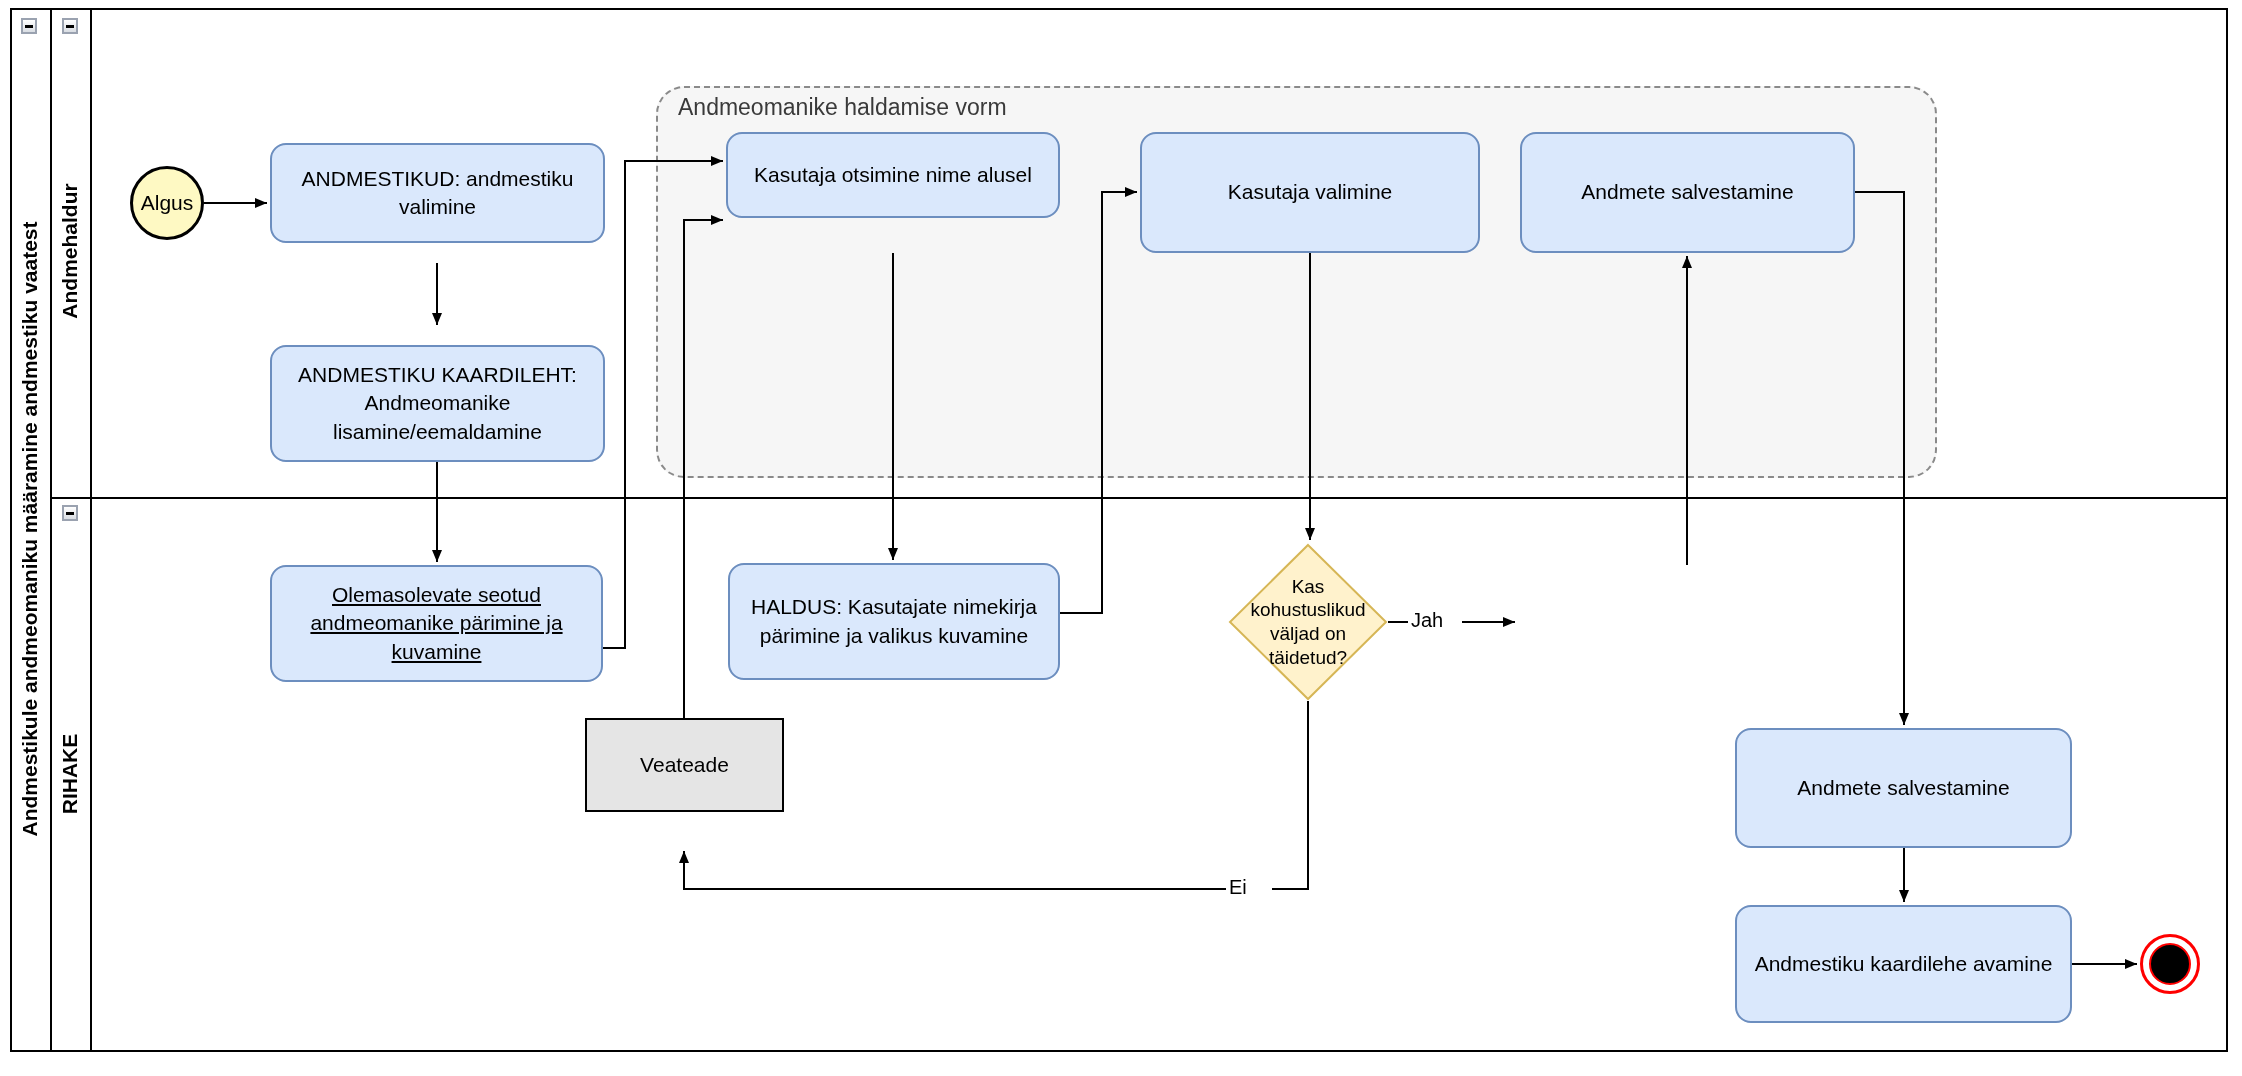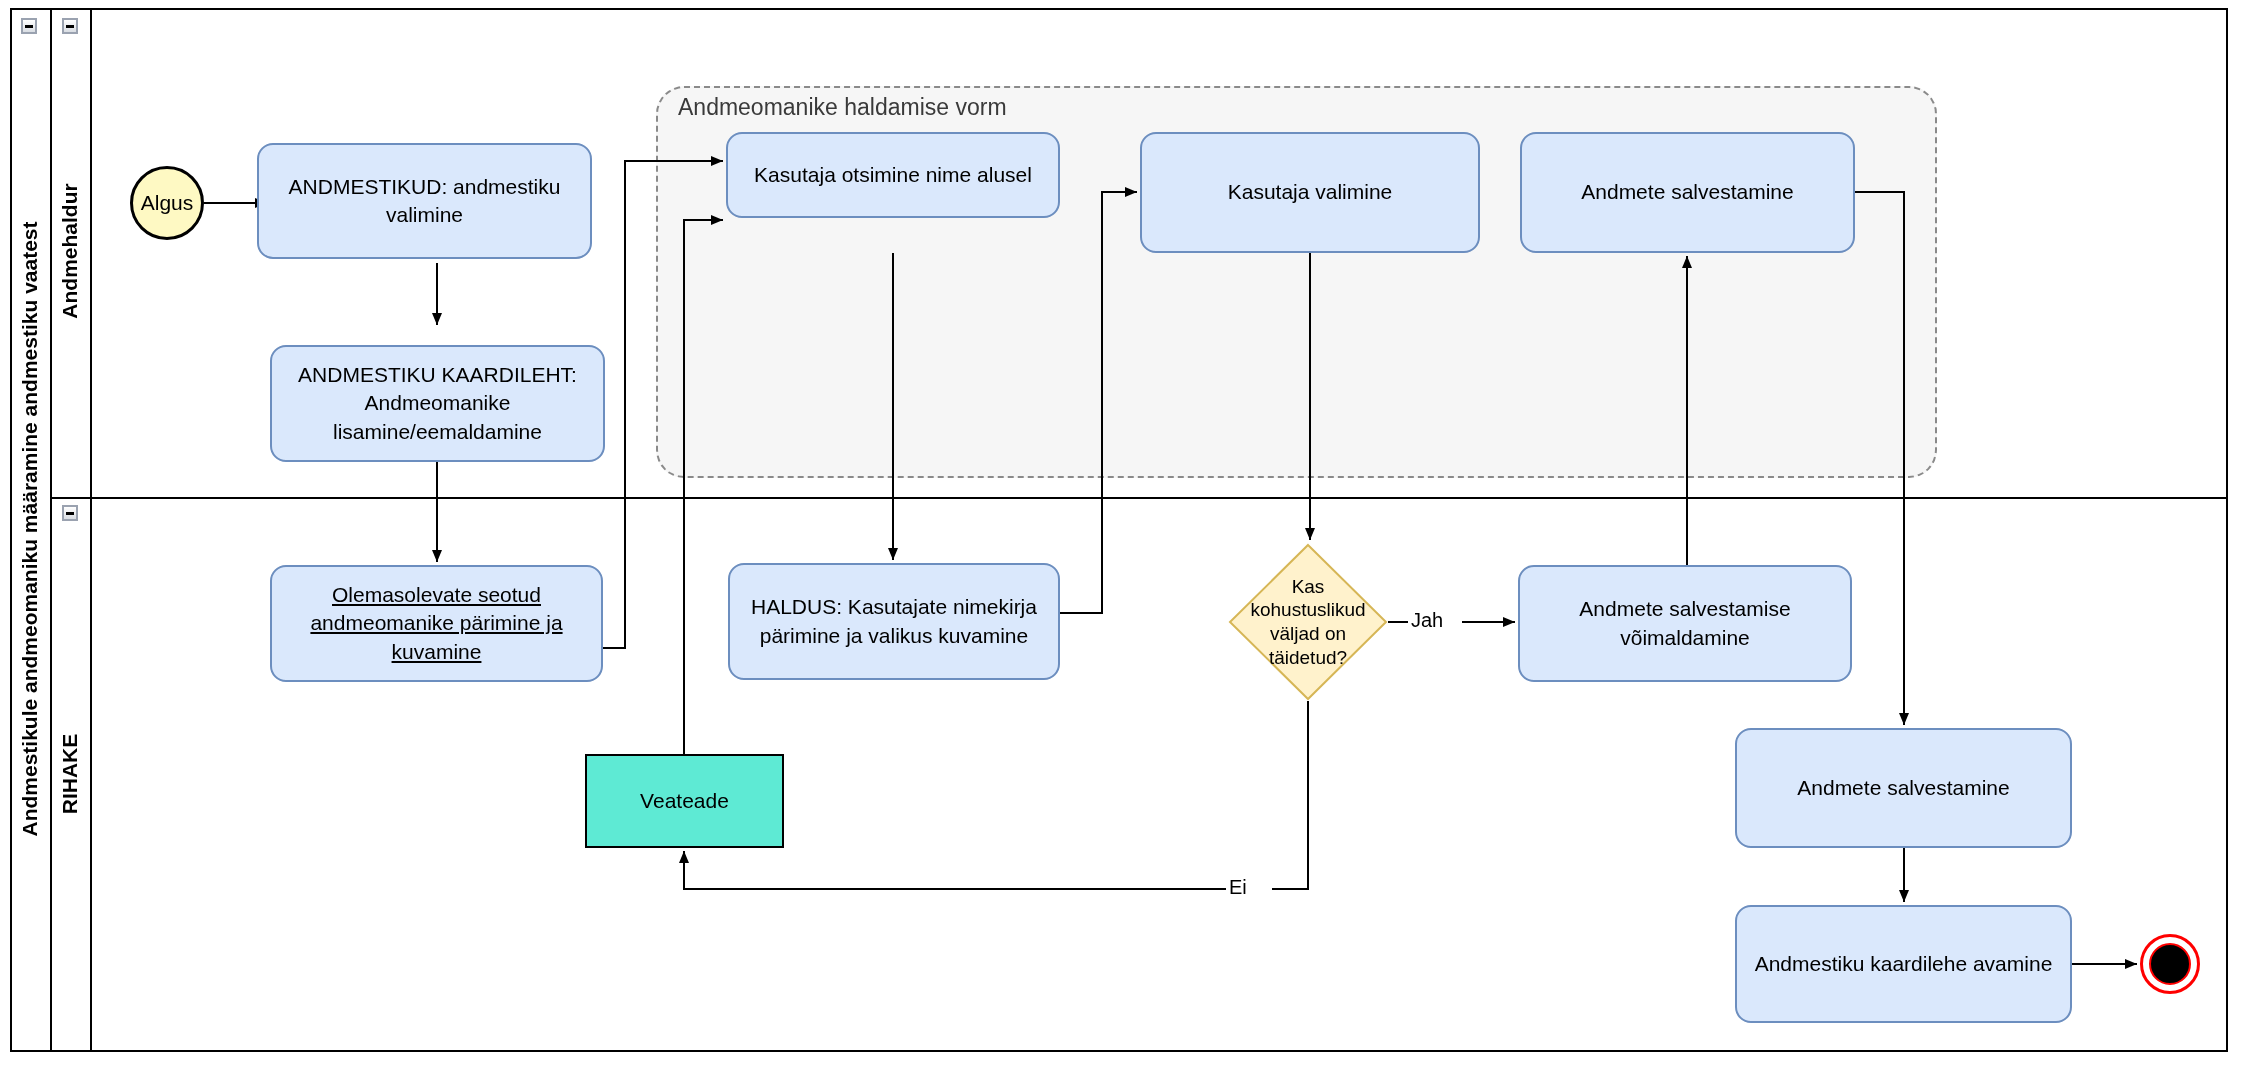--- a/index.html
+++ b/index.html
@@ -19,21 +19,21 @@
   .group-box{position:absolute;left:656px;top:86px;width:1281px;height:392px;background:#f6f6f6;border:2px dashed #8a8a8a;border-radius:28px;box-sizing:border-box;}
   .group-label{position:absolute;left:678px;top:94px;font-size:23px;color:#3a3a3a;white-space:nowrap;}
 
   
   .task{position:absolute;background:#dae8fc;border:2px solid #6c8ebf;border-radius:16px;box-sizing:border-box;display:flex;align-items:center;justify-content:center;text-align:center;font-size:21px;line-height:1.35;padding:6px 10px;}
 
   
   .start-event{position:absolute;left:130px;top:166px;width:74px;height:74px;border-radius:50%;background:#fef9c3;border:3px solid #000;box-sizing:border-box;display:flex;align-items:center;justify-content:center;font-size:21px;}
 
   
-  .plain-rect{position:absolute;left:585px;top:754px;width:199px;height:94px;background:#5eead4;border:2px solid #000;box-sizing:border-box;display:flex;align-items:center;justify-content:center;font-size:21px;}
+  .plain-rect{position:absolute;left:585px;top:718px;width:199px;height:94px;background:#e5e5e5;border:2px solid #000;box-sizing:border-box;display:flex;align-items:center;justify-content:center;font-size:21px;}
 
   
   .decision{position:absolute;left:1228px;top:543px;width:160px;height:158px;}
   .decision svg{position:absolute;left:0;top:0;}
   .decision .dlabel{position:absolute;left:10px;top:0;width:140px;height:158px;display:flex;align-items:center;justify-content:center;text-align:center;font-size:19px;line-height:1.25;}
 
   
   .end-event{position:absolute;left:2140px;top:934px;width:60px;height:60px;border-radius:50%;border:3px solid #ff0000;background:#fff;box-sizing:border-box;display:flex;align-items:center;justify-content:center;}
   .end-event .inner{width:42px;height:42px;border-radius:50%;background:#000;border:2px solid #ff0000;box-sizing:border-box;}
 
@@ -91,44 +91,41 @@
       <path d="M1855,192 L1904,192 L1904,725" marker-end="url(#arr)"></path>
       <path d="M1904,848 L1904,902" marker-end="url(#arr)"></path>
       <path d="M2072,964 L2137,964" marker-end="url(#arr)"></path>
     </g>
   </svg>
 
   <div class="start-event">
     <span>Algus</span>
   </div>
 
-  <div class="task" style="left:257px;top:143px;width:335px;height:116px;">
+  <div class="task" style="left:270px;top:143px;width:335px;height:100px;">
     <span>ANDMESTIKUD: andmestiku valimine</span>
   </div>
   <div class="task" style="left:270px;top:328px;width:335px;height:117px;margin-top:17px;">
     <span>ANDMESTIKU KAARDILEHT: Andmeomanike lisamine/eemaldamine</span>
   </div>
   <div class="task" style="left:726px;top:132px;width:334px;height:86px;">
     <span>Kasutaja otsimine nime alusel</span>
   </div>
   <div class="task" style="left:1140px;top:132px;width:340px;height:121px;">
     <span>Kasutaja valimine</span>
   </div>
   <div class="task" style="left:1520px;top:132px;width:335px;height:121px;">
     <span>Andmete salvestamine</span>
   </div>
 
   <div class="task" style="left:270px;top:565px;width:333px;height:117px;text-decoration:underline;">
     <span>Olemasolevate seotud andmeomanike pärimine ja kuvamine</span>
   </div>
   <div class="task" style="left:728px;top:563px;width:332px;height:117px;">
     <span>HALDUS: Kasutajate nimekirja pärimine ja valikus kuvamine</span>
-  </div>
-  <div class="task" style="left:1518px;top:565px;width:334px;height:117px;">
-    <span>Andmete salvestamise võimaldamine</span>
   </div>
   <div class="task" style="left:1735px;top:728px;width:337px;height:120px;">
     <span>Andmete salvestamine</span>
   </div>
   <div class="task" style="left:1735px;top:905px;width:337px;height:118px;">
     <span>Andmestiku kaardilehe avamine</span>
   </div>
 
   <div class="plain-rect">
     <span>Veateade</span>

